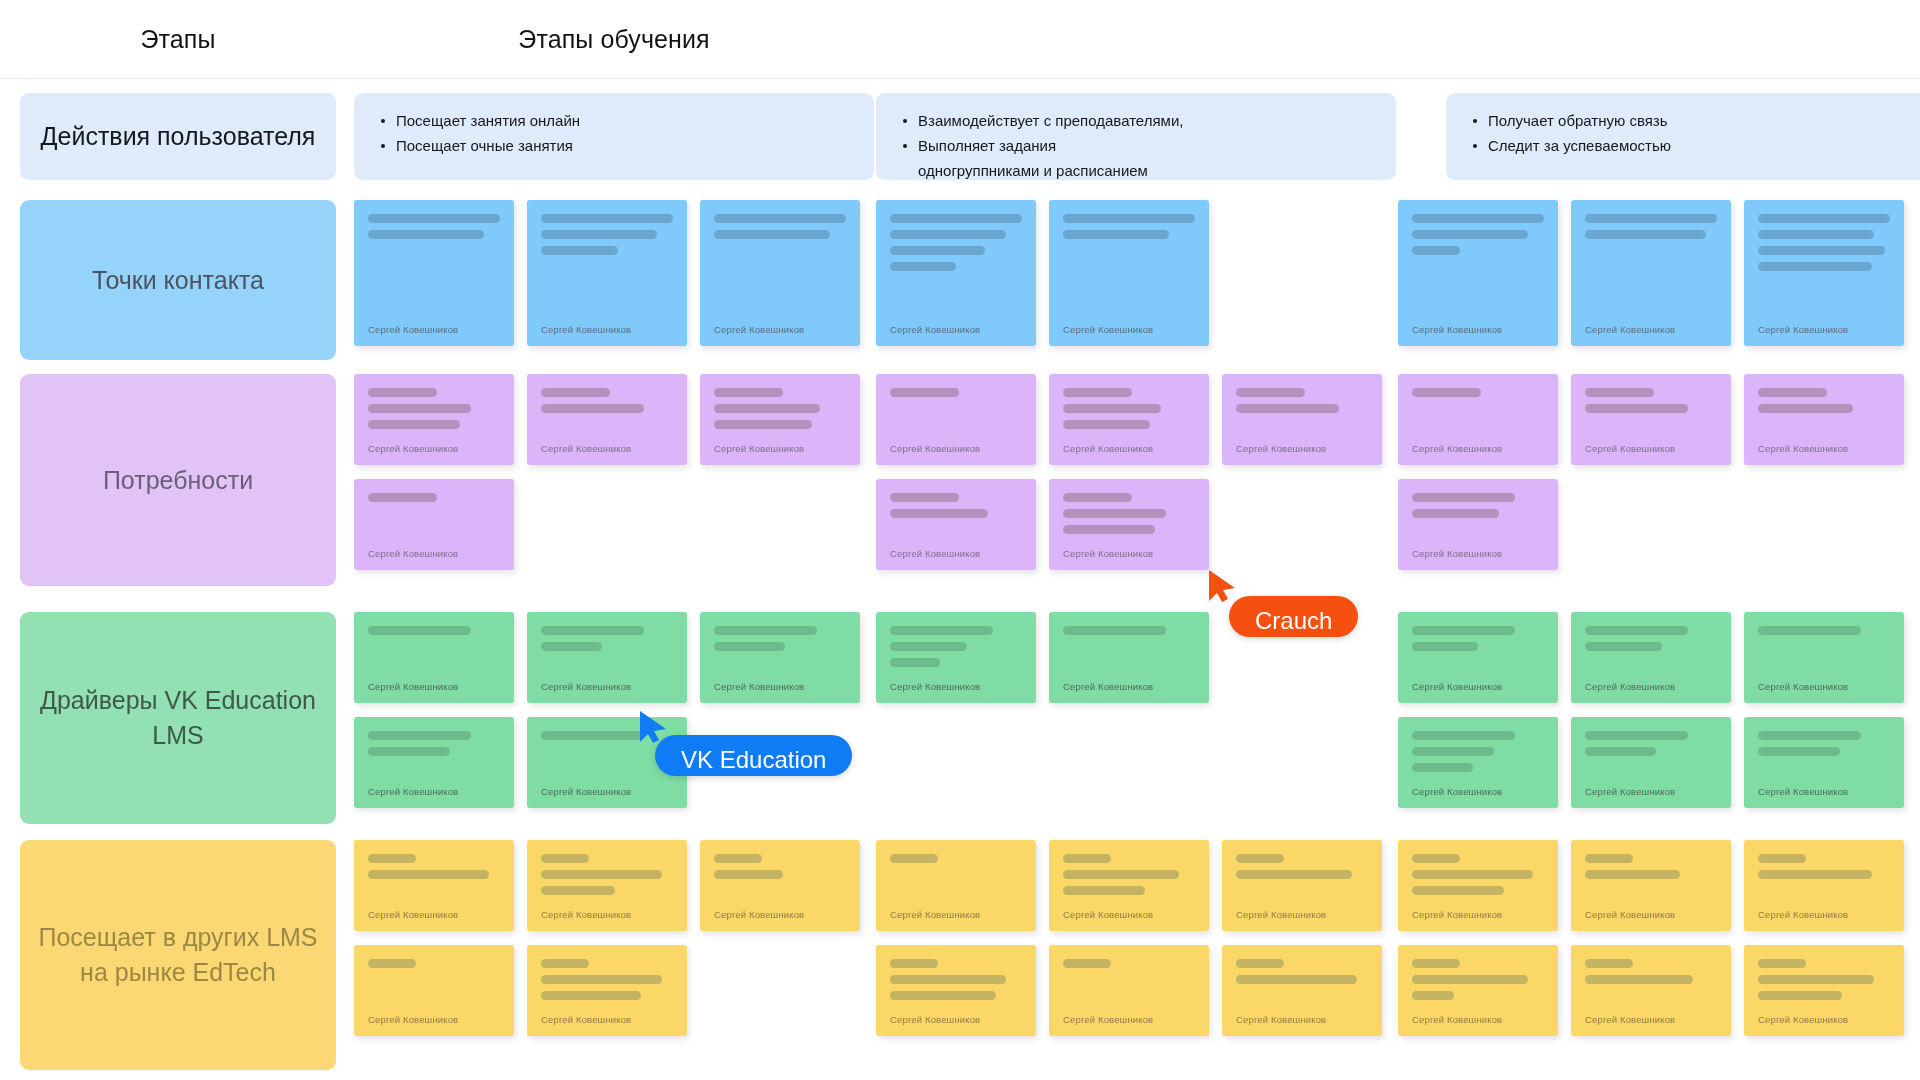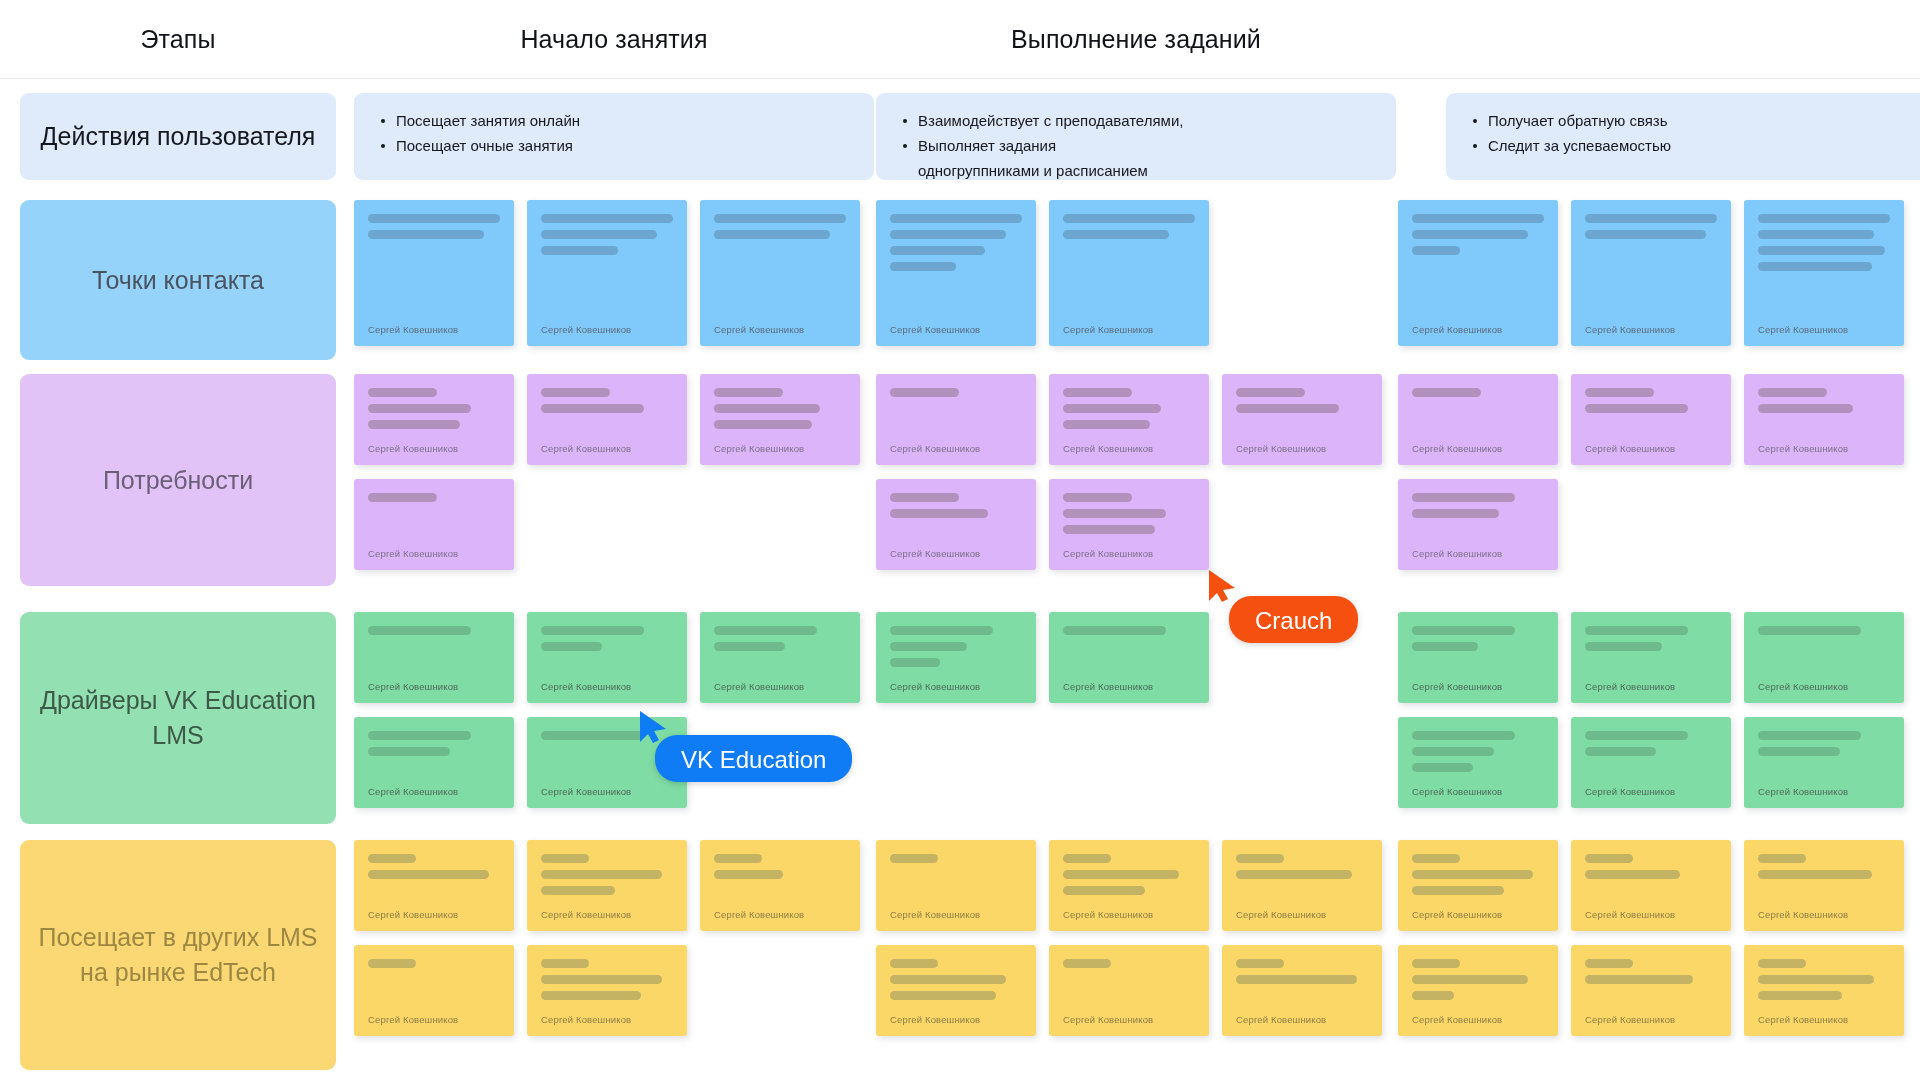--- a/index.html
+++ b/index.html
@@ -68,34 +68,33 @@
   }
 
   
   .cursor{position:absolute;z-index:40;}
   .cursor .arrow{position:absolute;left:0;top:0;}
   .cursor .tag{
     position:absolute;
     border-radius:22px;
     color:#fff;
     font-size:24px;line-height:1;
-    padding:13px 26px 10px 26px;
+    padding:13px 26px 4px 26px;
     white-space:nowrap;
     box-shadow:0 2px 6px rgba(0,0,0,.16);
   }
 </style>
 <style>.action-panel li.cont:before{display:none;}</style></head>
 <body>
 
 <div class="board">
 
   <div class="header">
     <div class="hdr-cell" id="h0" style="left: 20px; width: 316px;">Этапы</div>
-    <div class="hdr-cell" id="h1" style="left: 354px; width: 520px;">Начало занятия</div>
-    <div class="hdr-cell" id="h2" style="left: 876px; width: 520px;">Выполнение заданий</div>
+    <div class="hdr-cell" id="h1" style="left: 354px; width: 520px;">Этапы обучения</div>
   </div>
 
   <div id="lane-layer">
       <div class="lane-label actions" style="left: 20px; top: 93px; width: 316px; height: 87px; background: rgb(223, 234, 251); color: rgb(21, 24, 29);">
         <span>Действия пользователя</span>
       </div>
       <div class="lane-label" style="left: 20px; top: 200px; width: 316px; height: 160px; background: rgb(150, 211, 251); color: rgb(74, 83, 96);">
         <span>Точки контакта</span>
       </div>
       <div class="lane-label" style="left: 20px; top: 374px; width: 316px; height: 212px; background: rgb(225, 195, 248); color: rgb(107, 95, 120);">

